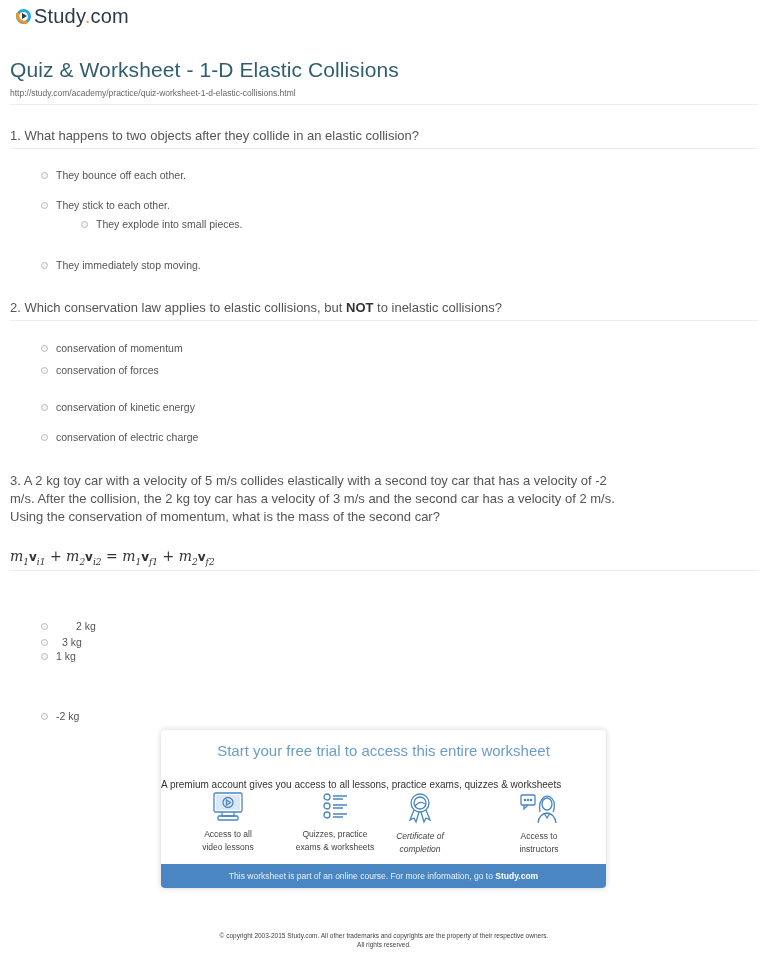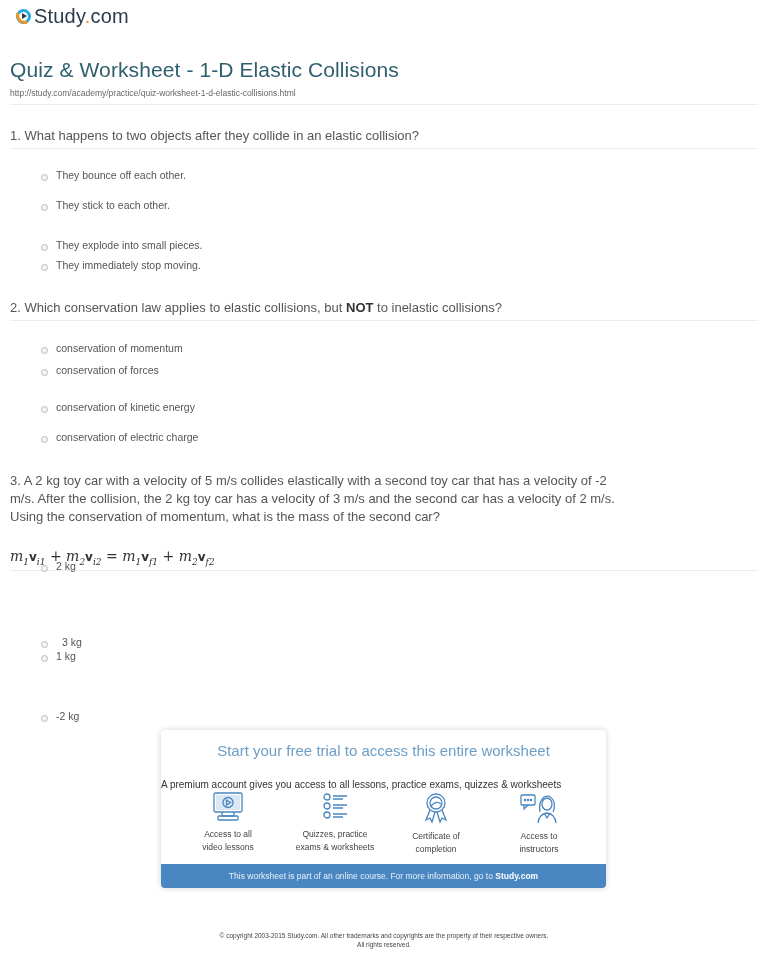--- a/index.html
+++ b/index.html
@@ -16,21 +16,21 @@
   .title { position: absolute; left: 10px; top: 58px; font-size: 21px; color: #2f5f6e; font-weight: normal; letter-spacing: 0.1px; }
   .url { position: absolute; left: 10px; top: 88px; font-size: 8.5px; color: #666; }
   .divider { position: absolute; left: 10px; width: 748px; height: 1px; background: #ececec; }
 
   .question { position: absolute; left: 10px; width: 600px; font-size: 13px; color: #555; line-height: 18px; }
   .question b { color: #333; }
   .formula { position: absolute; left: 10px; font-family: "DejaVu Serif", serif; font-style: italic; font-size: 14px; color: #333; }
   .formula sub { font-size: 9px; }
   .formula .v { font-style: normal; font-weight: bold; font-family: "DejaVu Sans", sans-serif; font-size: 12px; }
 
-  .option { position: absolute; left: 17px; display: flex; align-items: flex-end; font-size: 10.5px; color: #555; padding-left: 24px; }
+  .option { position: absolute; left: 17px; display: flex; align-items: center; font-size: 10.5px; color: #555; padding-left: 24px; }
   .radio { width: 7px; height: 7px; border-radius: 50%; border: 1px solid #bbb; background: #f4f4f4; margin-right: 8px; flex-shrink: 0; }
 
   .promo { position: absolute; left: 161px; top: 730px; width: 445px; height: 158px; background: #fff; border-radius: 4px; box-shadow: 0 0 6px rgba(0,0,0,0.18); overflow: hidden; }
   .promo-head { position: absolute; top: 12px; width: 100%; text-align: center; font-size: 15px; color: #6b9ec6; }
   .promo-sub { position: absolute; top: 49px; width: 100%; text-align: left; font-size: 10px; color: #333; }
   .features { position: absolute; top: 62px; left: 0; width: 100%; height: 70px; }
   .feature { position: absolute; width: 110px; text-align: center; }
   .feature svg { display: block; margin: 0 auto 6px; }
   .feature-label { font-size: 8.5px; color: #444; line-height: 13px; }
   .promo-logo { position: absolute; top: 140px; left: 0; width: 100%; display: flex; justify-content: center; align-items: center; }
@@ -56,21 +56,21 @@
 <div class="question" style="top:127px;">1. What happens to two objects after they collide in an elastic collision?</div>
 <div class="divider" style="top:148px;"></div>
 <div class="option" style="top:169px;">
     <span class="radio"></span>
     <span>They bounce off each other.</span>
   </div>
 <div class="option" style="top:199px;">
     <span class="radio"></span>
     <span>They stick to each other.</span>
   </div>
-<div class="option" style="top:239px;">
+<div class="option" style="top:218px;margin-left:40px;">
     <span class="radio"></span>
     <span>They explode into small pieces.</span>
   </div>
 <div class="option" style="top:259px;">
     <span class="radio"></span>
     <span>They immediately stop moving.</span>
   </div>
 
 <div class="question" style="top:299px; width:700px;"><span>2. Which conservation law applies to elastic collisions, but </span><b>NOT</b><span> to inelastic collisions?</span></div>
 <div class="divider" style="top:320px;"></div>
@@ -95,21 +95,21 @@
 <div class="formula" style="top:548px;">
   <span>m</span><sub>1</sub><span class="v">v</span><sub>i1</sub>
   <span>+</span>
   <span>m</span><sub>2</sub><span class="v">v</span><sub>i2</sub>
   <span>=</span>
   <span>m</span><sub>1</sub><span class="v">v</span><sub>f1</sub>
   <span>+</span>
   <span>m</span><sub>2</sub><span class="v">v</span><sub>f2</sub>
 </div>
 <div class="divider" style="top:570px;"></div>
-<div class="option" style="top:560px;">
+<div class="option" style="top:620px;gap:20px;">
     <span class="radio"></span>
     <span>2 kg</span>
   </div>
 <div class="option" style="top:636px;gap:6px;">
     <span class="radio"></span>
     <span>3 kg</span>
   </div>
 <div class="option" style="top:650px;">
     <span class="radio"></span>
     <span>1 kg</span>
@@ -141,21 +141,21 @@
         <circle cx="7" cy="5" r="3"></circle>
           <path d="M13 4 H27 M13 7 H23"></path>
         <circle cx="7" cy="14" r="3"></circle>
           <path d="M13 13 H27 M13 16 H23"></path>
         <circle cx="7" cy="23" r="3"></circle>
           <path d="M13 22 H27 M13 25 H23"></path>
       </svg>
       <div class="feature-label">Quizzes, practice</div>
       <div class="feature-label">exams &amp; worksheets</div>
     </div>
-    <div class="feature" style="left:220px;">
+    <div class="feature" style="left:204px;font-style:italic;">
       <svg width="28" height="32" viewBox="0 0 28 32" fill="none" stroke="#4a86c1" stroke-width="1.3">
         <circle cx="14" cy="11" r="9"></circle>
         <circle cx="14" cy="11" r="6"></circle>
         <path d="M9 14 Q14 8 19 12"></path>
         <path d="M8 18 L4 28 L8 26 L10 30 L13 20"></path>
         <path d="M20 18 L24 28 L20 26 L18 30 L15 20"></path>
       </svg>
       <div class="feature-label">Certificate of</div>
       <div class="feature-label">completion</div>
     </div>

